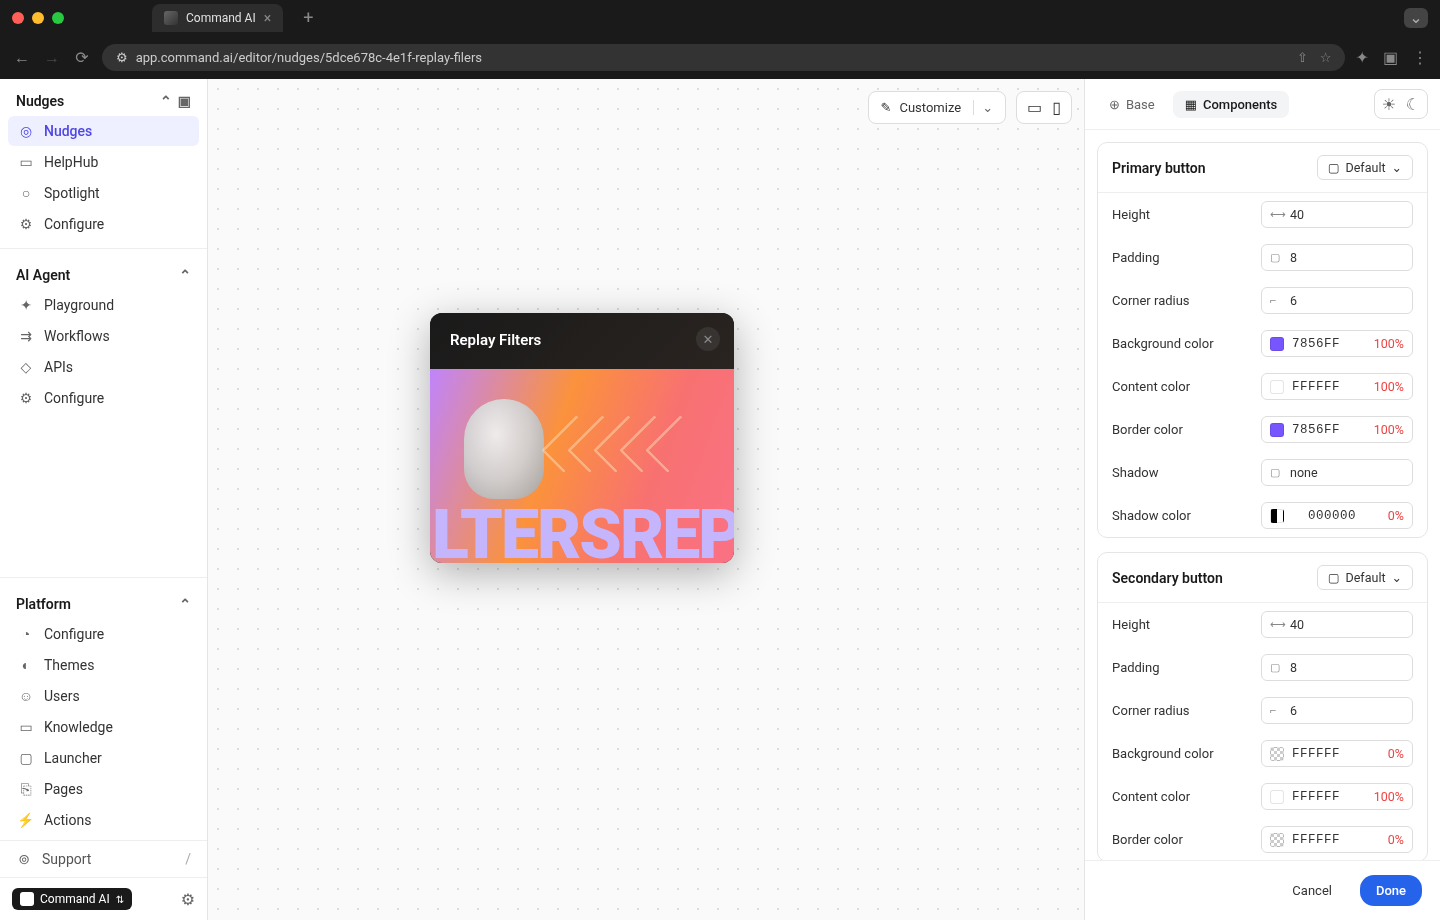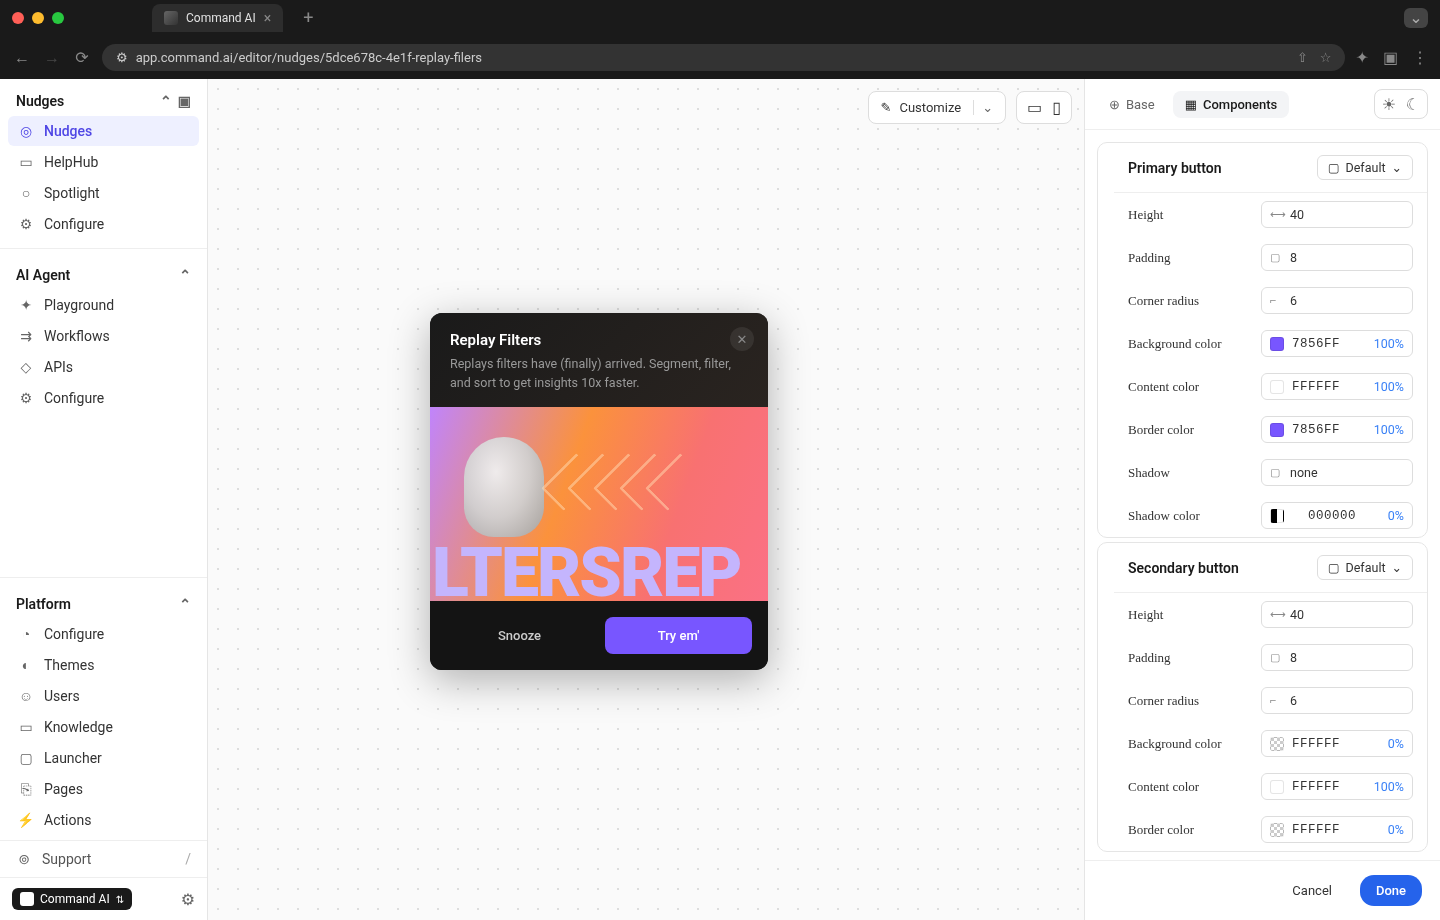--- a/index.html
+++ b/index.html
@@ -45,21 +45,21 @@
 .sb-footer-settings { margin-left: auto; color: #666; }
 
 
 .canvas { flex: 1; background: #fafafa; background-image: radial-gradient(#ddd 1px, transparent 1px); background-size: 20px 20px; position: relative; }
 .canvas-toolbar { position: absolute; top: 12px; right: 12px; display: flex; gap: 10px; }
 .ctb-customize { background: #fff; border: 1px solid #ddd; border-radius: 8px; padding: 6px 12px; display: flex; align-items: center; gap: 8px; font-size: 13px; color: #333; }
 .ctb-dd { border-left: 1px solid #ddd; padding-left: 8px; margin-left: 4px; color: #666; }
 .ctb-devices { background: #fff; border: 1px solid #ddd; border-radius: 8px; padding: 6px 10px; display: flex; gap: 10px; color: #333; }
 
 
-.nudge { position: absolute; left: 222px; top: 234px; width: 338px; background: #141414; border-radius: 12px; overflow: hidden; box-shadow: 0 10px 40px rgba(0,0,0,0.3); }
+.nudge { position: absolute; left: 222px; top: 234px; width: 304px; background: #141414; border-radius: 12px; overflow: hidden; box-shadow: 0 10px 40px rgba(0,0,0,0.3); }
 .nudge-header { padding: 18px 20px 14px; position: relative; background: linear-gradient(135deg, #1a1a1a, #2a2420); }
 .nudge-title { color: #fff; font-size: 15px; font-weight: 600; margin-bottom: 6px; }
 .nudge-desc { color: #999; font-size: 12.5px; line-height: 1.5; }
 .nudge-close { position: absolute; top: 14px; right: 14px; width: 24px; height: 24px; border-radius: 50%; background: rgba(255,255,255,0.08); color: #888; display: flex; align-items: center; justify-content: center; font-size: 13px; }
 .nudge-image { height: 194px; background: linear-gradient(110deg, #c084fc 0%, #fb923c 40%, #f87171 70%, #fb7185 100%); position: relative; overflow: hidden; display: flex; align-items: center; justify-content: center; }
 .nudge-bust { position: absolute; left: 34px; top: 30px; width: 80px; height: 100px; background: radial-gradient(ellipse at 40% 35%, #f0f0f0 0%, #d0d0d0 50%, #a0a0a0 100%); border-radius: 40px 40px 30px 30px; opacity: 0.95; }
 .nudge-chevrons { position: absolute; left: 130px; top: 50px; display: flex; gap: -4px; }
 .chev { width: 32px; height: 50px; border: 3px solid rgba(255,220,180,0.5); border-right: none; border-top: none; transform: rotate(45deg); margin-left: -6px; border-radius: 2px; }
 .nudge-text-big { position: absolute; font-size: 68px; font-weight: 900; letter-spacing: -2px; line-height: 0.85; }
 .nt1 { top: 78px; left: 2px; color: #fde68a; }
@@ -71,34 +71,34 @@
 
 
 .right-panel { width: 356px; background: #fff; border-left: 1px solid #e5e5e5; display: flex; flex-direction: column; }
 .rp-tabs { display: flex; align-items: center; padding: 10px 12px; gap: 6px; border-bottom: 1px solid #eee; }
 .rp-tab { padding: 6px 12px; border-radius: 8px; font-size: 13px; color: #666; display: flex; align-items: center; gap: 6px; }
 .rp-tab.active { background: #f3f4f6; color: #1a1a1a; font-weight: 500; }
 .rp-theme-toggle { margin-left: auto; display: flex; gap: 4px; background: #fff; border: 1px solid #ddd; border-radius: 8px; padding: 4px; }
 .rp-theme-btn { width: 20px; height: 20px; display: flex; align-items: center; justify-content: center; color: #666; border-radius: 4px; }
 
 .rp-scroll { flex: 1; overflow-y: auto; padding: 12px; }
-.rp-group { border: 1px solid #e5e5e5; border-radius: 10px; margin-bottom: 4px; overflow: hidden; padding-left: 16px; }
+.rp-group { border: 1px solid #e5e5e5; border-radius: 10px; margin-bottom: 14px; overflow: hidden; }
 .rp-group-header { display: flex; align-items: center; justify-content: space-between; padding: 12px 14px; border-bottom: 1px solid #eee; }
 .rp-group-title { font-size: 14px; font-weight: 600; color: #1a1a1a; }
 .rp-variant { border: 1px solid #ddd; border-radius: 6px; padding: 4px 10px; display: flex; align-items: center; gap: 6px; font-size: 12.5px; color: #333; }
 .rp-row { display: flex; align-items: center; justify-content: space-between; padding: 8px 14px; }
-.rp-label { font-size: 13px; color: #333; font-family: Liberation Serif, serif; }
+.rp-label { font-size: 13px; color: #333; }
 .rp-input { border: 1px solid #ddd; border-radius: 6px; padding: 5px 8px; display: flex; align-items: center; gap: 6px; font-size: 12.5px; color: #333; width: 152px; }
 .rp-input-icon { color: #888; width: 14px; font-size: 11px; }
 .rp-color-input { border: 1px solid #ddd; border-radius: 6px; padding: 5px 8px; display: flex; align-items: center; gap: 8px; font-size: 12.5px; color: #333; width: 152px; justify-content: space-between; }
 .rp-swatch { width: 14px; height: 14px; border-radius: 3px; border: 1px solid rgba(0,0,0,0.1); flex-shrink: 0; }
 .rp-swatch.checker { background: repeating-conic-gradient(#ccc 0% 25%, #fff 0% 50%) 0 / 6px 6px; }
 .rp-swatch.halfchecker { background: linear-gradient(90deg, #000 50%, #fff 50%); }
 .rp-color-hex { font-family: Liberation Mono, monospace; letter-spacing: 0.5px; }
-.rp-color-pct { color: #3b82f6; }
+.rp-color-pct { color: #ef4444; }
 
 .rp-footer { border-top: 1px solid #eee; padding: 14px 18px; display: flex; justify-content: flex-end; gap: 12px; }
 .rp-footer-btn { padding: 8px 16px; border-radius: 8px; font-size: 13px; cursor: pointer; border: none; }
 .rp-cancel { background: transparent; color: #333; }
 .rp-done { background: #2563eb; color: #fff; font-weight: 500; border-radius: 14px; }
 </style>
 </head>
 <body>
 
 <div class="browser-top">
@@ -248,38 +248,33 @@
       </div>
       <div class="ctb-devices">
         <span>▭</span>
         <span>▯</span>
       </div>
     </div>
 
     <div class="nudge">
       <div class="nudge-header">
         <div class="nudge-title">Replay Filters</div>
-        <div class="nudge-desc">Replays filters have (finally) arrived. Segment, filter, and sort to get insights 10x faster.</div>
         <div class="nudge-close">✕</div>
       </div>
       <div class="nudge-image">
         <div class="nudge-bust"></div>
         <div class="nudge-chevrons">
           <div class="chev"></div>
             <div class="chev"></div>
             <div class="chev"></div>
             <div class="chev"></div>
             <div class="chev"></div>
         </div>
         <div class="nudge-text-big nt2">LTERSREP</div>
       </div>
-      <div class="nudge-buttons">
-        <div class="nudge-btn nudge-btn-snooze">Snooze</div>
-        <div class="nudge-btn nudge-btn-primary">Try em'</div>
-      </div>
     </div>
   </div>
 
   <div class="right-panel">
     <div class="rp-tabs">
       <div class="rp-tab">
         <span>⊕</span>
         <span>Base</span>
       </div>
       <div class="rp-tab active">

